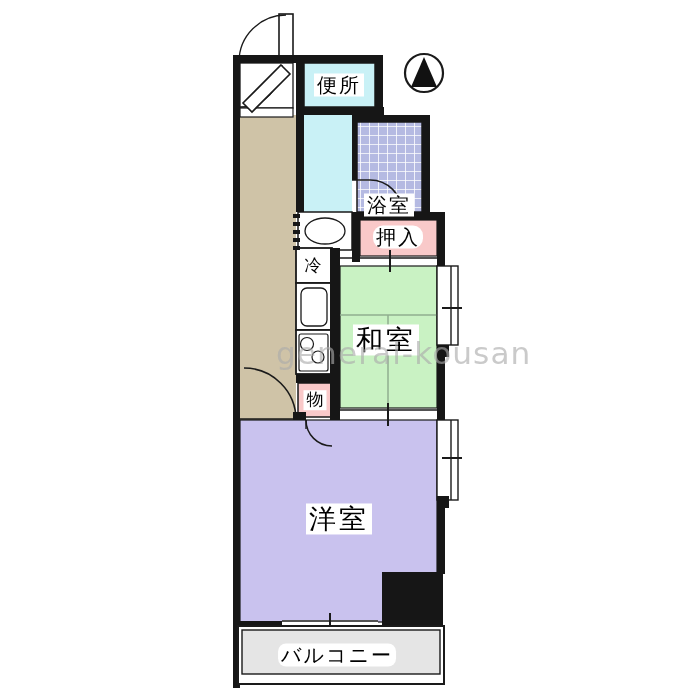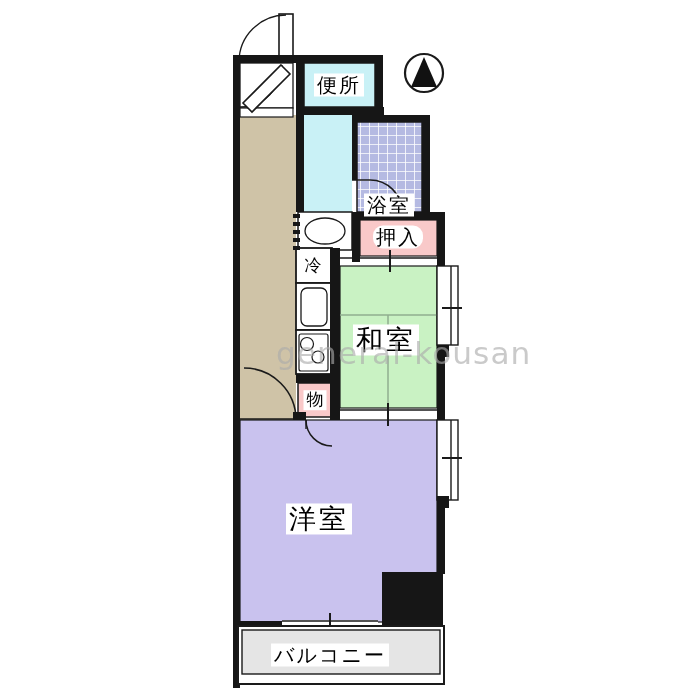--- a/index.html
+++ b/index.html
@@ -132,17 +132,17 @@
       <polygon points="424,57 411,87 437,87" fill="#111111"></polygon>
     </g>
   </svg>
 
   <div class="room-label" style="left:339px;top:85px;">便所</div>
   <div class="room-label" style="left:389px;top:165px;margin-top:40px;">浴室</div>
   <div class="room-label" style="left:398px;top:237px;border-radius:10px;">押入</div>
   <div class="room-label small" style="left:313px;top:266px;">冷</div>
   <div class="room-label big" style="left:386px;top:340px;">和室</div>
   <div class="room-label small" style="left:315px;top:400px;">物</div>
-  <div class="room-label big" style="left:319px;top:519px;">洋室</div>
-  <div class="room-label" style="left:330px;top:655px;">バルコニー</div>
+  <div class="room-label big" style="left:339px;top:519px;">洋室</div>
+  <div class="room-label" style="left:337px;top:655px;border-radius:8px;">バルコニー</div>
 
   <div id="watermark">general-kousan</div>
 </div>
 
 </body></html>

